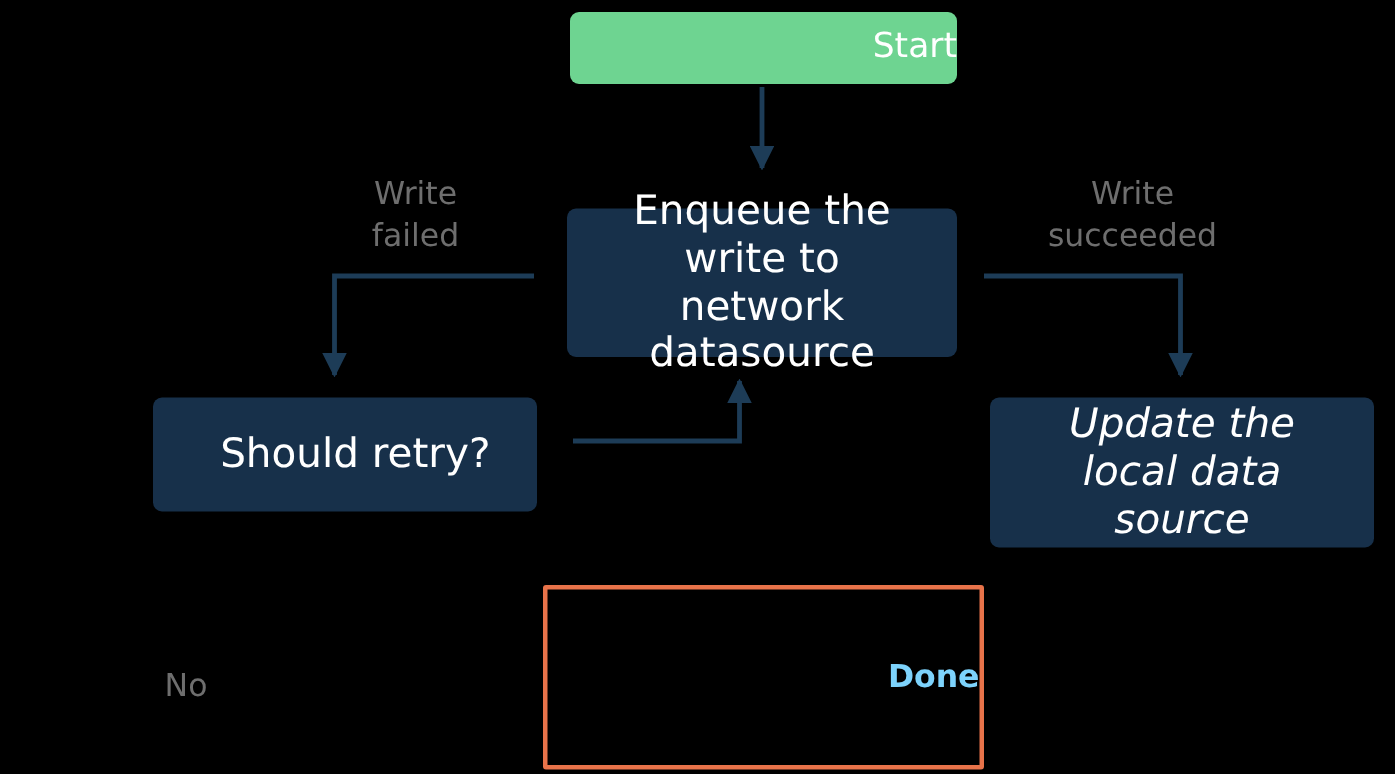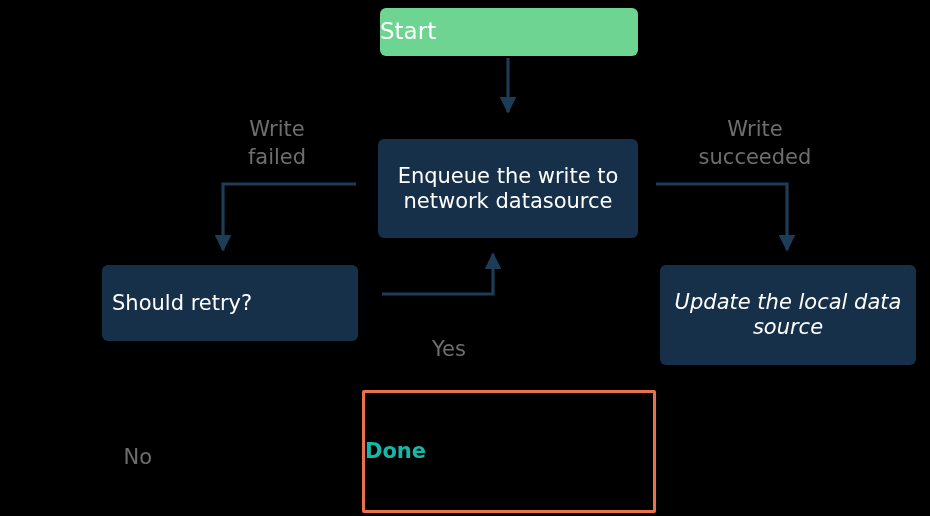--- a/index.html
+++ b/index.html
@@ -13,42 +13,42 @@
     height: 516px;
     background: #000000;
     overflow: hidden;
     font-family: "DejaVu Sans", "Liberation Sans", sans-serif;
   }
   .node {
     position: absolute;
     box-sizing: border-box;
     display: flex;
     align-items: center;
-    justify-content: flex-start;
+    justify-content: flex-end;
     text-align: center;
     line-height: 1.18;
     border-radius: 6px;
   }
   .node-start {
     background: #6ed491;
     color: #ffffff;
     font-size: 23px;
     font-weight: 400;
   }
   .node-process {
     background: #17304a;
     color: #ffffff;
-    font-size: 21px;
+    font-size: 27px;
     font-weight: 400;
-    padding: 0 10px;
+    padding: 0 31px;
   }
   .node-done {
     background: transparent;
     border: 3px solid #e8734a;
-    color: #14b8a6;
+    color: #7dd3fc;
     font-size: 21px;
     font-weight: 700;
     border-radius: 2px;
   }
   .edge-label {
     position: absolute;
     color: #6e6e6e;
     font-size: 21px;
     font-weight: 400;
     text-align: center;
@@ -112,17 +112,16 @@
   <div class="node node-done" style="left:362px; top:390px; width:294px; height:123px;">
     <span>Done</span>
   </div>
 
   <div class="edge-label" style="left:222px; top:115px; width:110px;">Write
 failed</div>
 
   <div class="edge-label" style="left:690px; top:115px; width:130px;">Write
 succeeded</div>
 
-  <div class="edge-label" style="left:404px; top:335px; width:90px;">Yes</div>
 
-  <div class="edge-label" style="left:96px; top:443px; width:56px;text-align:right;">No</div>
+  <div class="edge-label" style="left:96px; top:443px; width:56px;">No</div>
 
 </div>
 
 </body></html>

